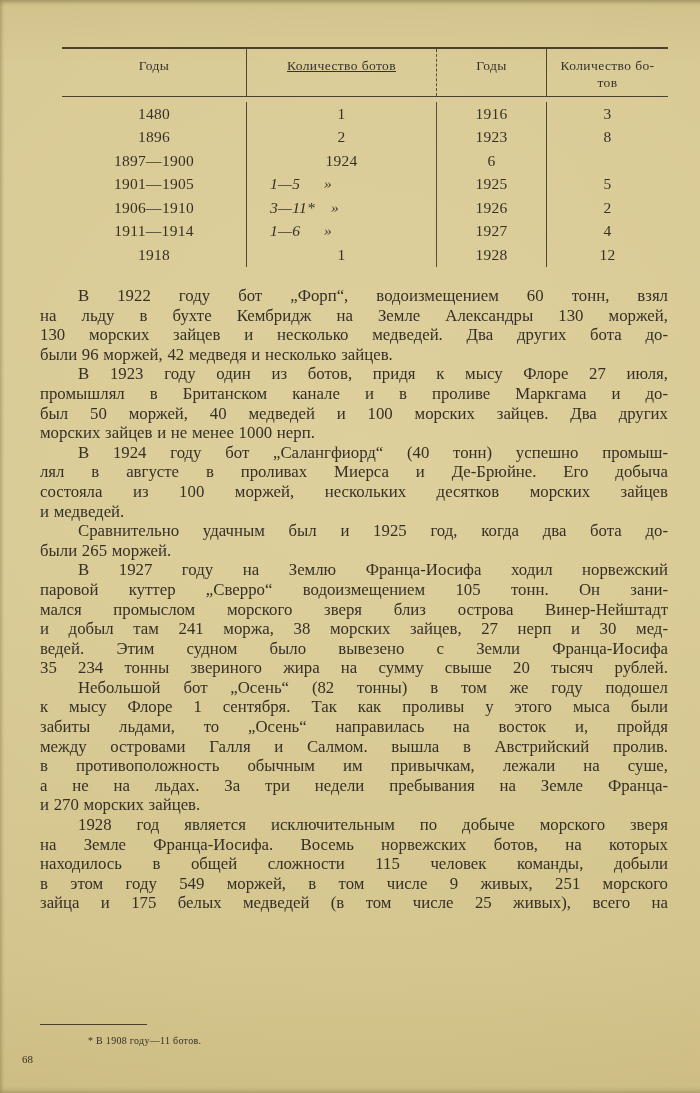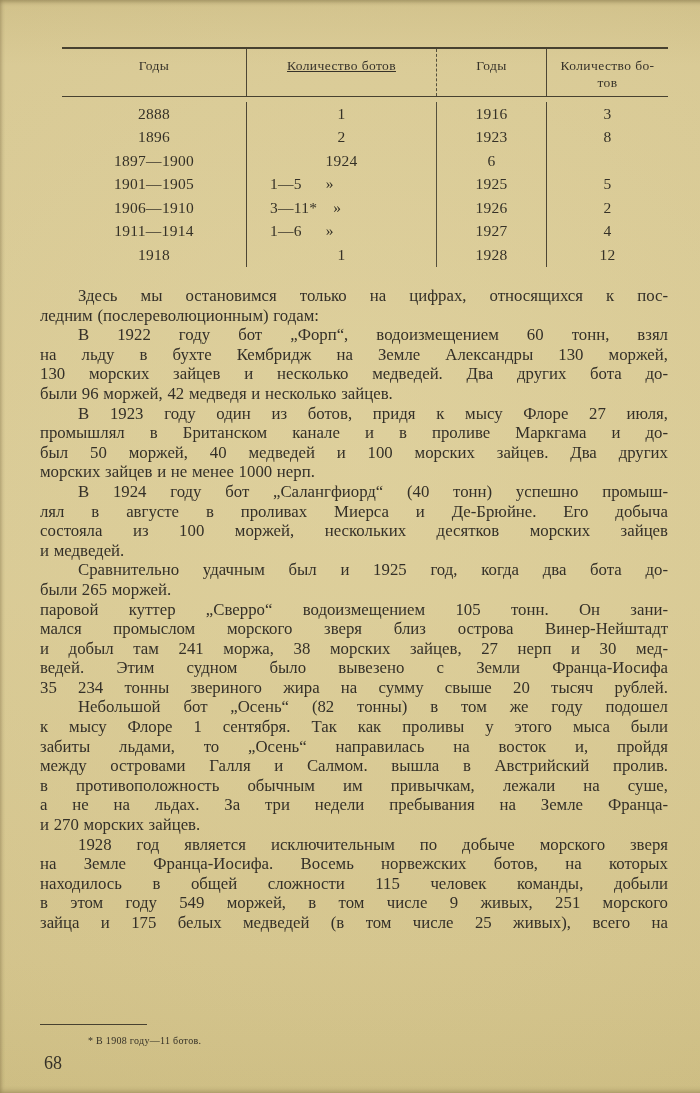--- a/index.html
+++ b/index.html
@@ -44,21 +44,21 @@
   .tcell{
     display:flex;align-items:center;justify-content:center;
     font-size:15.5px;
     white-space:pre;
     height:100%;
     letter-spacing:0.3px;
   }
   .trow .tcell:nth-child(1){border-right:1px solid #4d4634;}
   .trow .tcell:nth-child(2){border-right:1px solid #55503c;}
   .trow .tcell:nth-child(3){border-right:1px solid #4d4634;}
-  .tcell.ditto{justify-content:flex-start;padding-left:23px;}
+  .tcell.ditto{justify-content:flex-start;padding-left:23px;font-style:italic;}
   
   .body-text{
     position:absolute;left:40px;top:286px;width:628px;
     font-size:16.8px;line-height:19.6px;
     color:#343028;
   }
   .line{
     text-align:justify;
     text-align-last:justify;
     height:19.6px;overflow:visible;
@@ -69,40 +69,40 @@
   
   .fn-rule{
     position:absolute;left:40px;top:1024px;width:107px;
     border-top:1.5px solid #474130;
   }
   .footnote{
     position:absolute;left:88px;top:1035px;
     font-size:10px;letter-spacing:0.3px;
   }
   .page-number{
-    position:absolute;left:44px;top:1053px;
-    font-size:18px;
+    position:absolute;left:22px;top:1053px;
+    font-size:11px;
   }
 </style>
 </head>
 <body>
 
 <div class="page">
 
   <div class="btable">
     <div class="thead">
       <div class="th sep1">Годы</div>
       <div class="th sep2">Количество ботов</div>
       <div class="th sep3">Годы</div>
       <div class="th">Количество бо-
 тов</div>
     </div>
     <div class="tbody">
         <div class="trow">
-          <div class="tcell">2888</div>
+          <div class="tcell">1480</div>
           <div class="tcell">1</div>
           <div class="tcell">1916</div>
           <div class="tcell">3</div>
         </div>
         <div class="trow">
           <div class="tcell">1896</div>
           <div class="tcell">2</div>
           <div class="tcell">1923</div>
           <div class="tcell">8</div>
         </div>
@@ -133,24 +133,20 @@
           <div class="tcell">1918</div>
           <div class="tcell">1</div>
           <div class="tcell">1928</div>
           <div class="tcell">12</div>
         </div>
       </div>
   </div>
 
   <div class="body-text">
       <div class="para">
-        <div class="line first">Здесь мы остановимся только на цифрах, относящихся к пос-</div>
-        <div class="line last">ледним (послереволюционным) годам:</div>
-      </div>
-      <div class="para">
         <div class="line first">В 1922 году бот „Форп“, водоизмещением 60 тонн, взял</div>
         <div class="line">на льду в бухте Кембридж на Земле Александры 130 моржей,</div>
         <div class="line">130 морских зайцев и несколько медведей. Два других бота до-</div>
         <div class="line last">были 96 моржей, 42 медведя и несколько зайцев.</div>
       </div>
       <div class="para">
         <div class="line first">В 1923 году один из ботов, придя к мысу Флоре 27 июля,</div>
         <div class="line">промышлял в Британском канале и в проливе Маркгама и до-</div>
         <div class="line">был 50 моржей, 40 медведей и 100 морских зайцев. Два других</div>
         <div class="line last">морских зайцев и не менее 1000 нерп.</div>
@@ -159,20 +155,21 @@
         <div class="line first">В 1924 году бот „Салангфиорд“ (40 тонн) успешно промыш-</div>
         <div class="line">лял в августе в проливах Миерса и Де-Брюйне. Его добыча</div>
         <div class="line">состояла из 100 моржей, нескольких десятков морских зайцев</div>
         <div class="line last">и медведей.</div>
       </div>
       <div class="para">
         <div class="line first">Сравнительно удачным был и 1925 год, когда два бота до-</div>
         <div class="line last">были 265 моржей.</div>
       </div>
       <div class="para">
+        <div class="line first">В 1927 году на Землю Франца-Иосифа ходил норвежский</div>
         <div class="line">паровой куттер „Сверро“ водоизмещением 105 тонн. Он зани-</div>
         <div class="line">мался промыслом морского зверя близ острова Винер-Нейштадт</div>
         <div class="line">и добыл там 241 моржа, 38 морских зайцев, 27 нерп и 30 мед-</div>
         <div class="line">ведей. Этим судном было вывезено с Земли Франца-Иосифа</div>
         <div class="line">35 234 тонны звериного жира на сумму свыше 20 тысяч рублей.</div>
       </div>
       <div class="para">
         <div class="line first">Небольшой бот „Осень“ (82 тонны) в том же году подошел</div>
         <div class="line">к мысу Флоре 1 сентября. Так как проливы у этого мыса были</div>
         <div class="line">забиты льдами, то „Осень“ направилась на восток и, пройдя</div>

